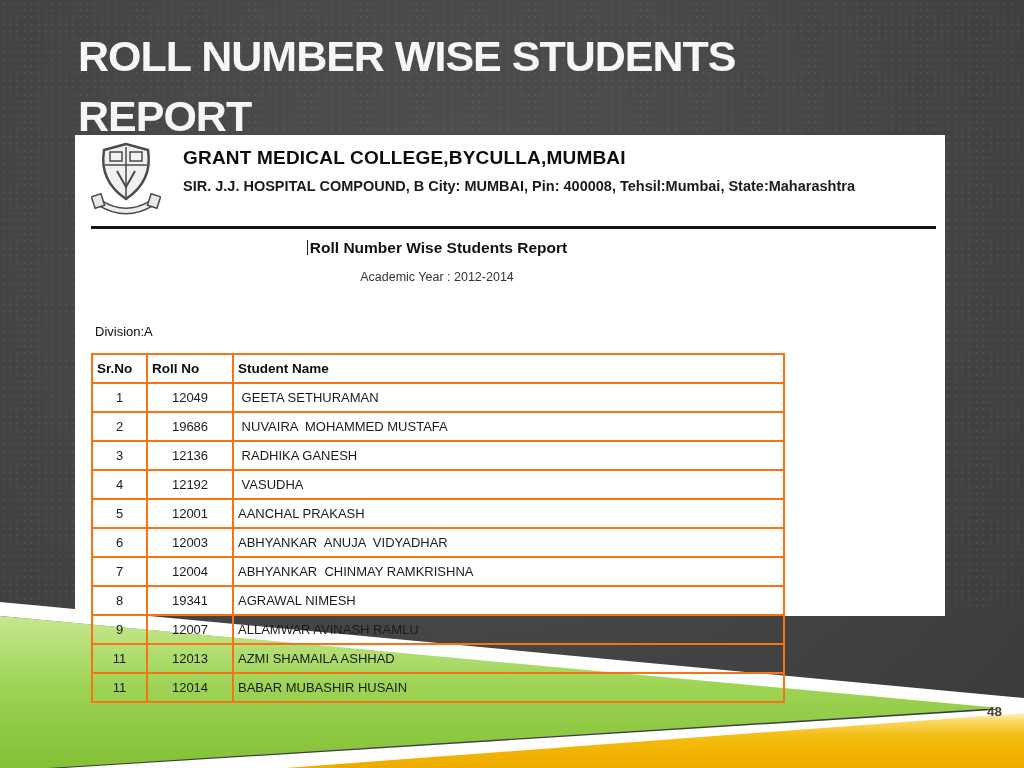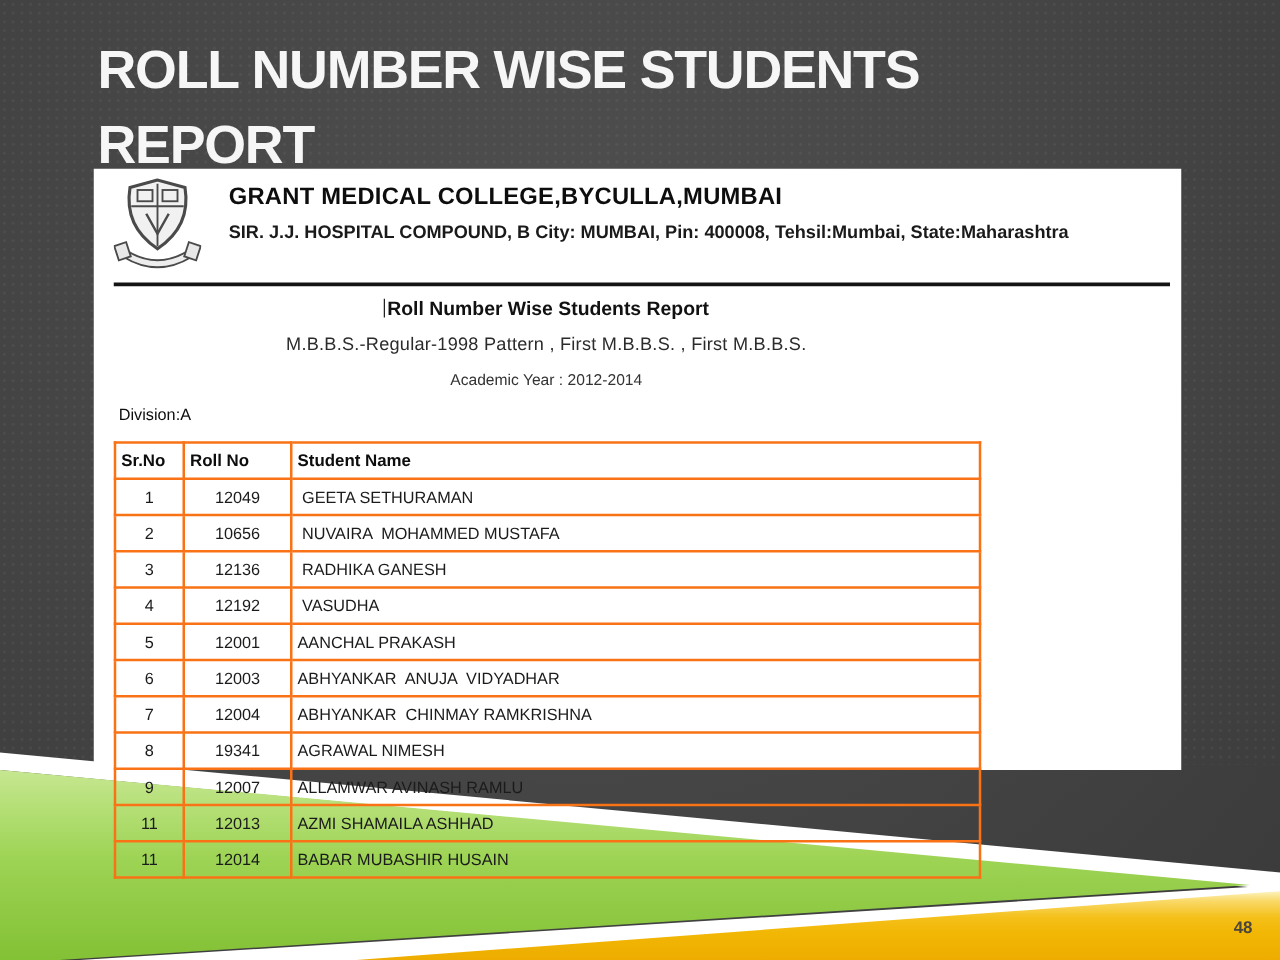--- a/index.html
+++ b/index.html
@@ -19,21 +19,21 @@
     font-size:43px;line-height:60px;font-weight:700;letter-spacing:-1px;
     color:#f6f6f6;
   }
   .logo{position:absolute;left:916px;top:8px;width:92px;text-align:center;z-index:2;}
   .logo-name{
     font-family:"Liberation Serif", serif;font-weight:700;font-size:22px;
     color:#f28c05;letter-spacing:1px;margin-top:2px;
   }
   .logo-tag{font-size:6.5px;color:#e8851c;margin-top:1px;white-space:nowrap;}
   .page-num{
-    position:absolute;right:22px;top:734px;z-index:3;
+    position:absolute;right:22px;top:704px;z-index:3;
     font-size:13.5px;font-weight:700;color:#4c4638;
   }
   .panel{
     position:absolute;left:75px;top:135px;width:870px;height:481px;
     background:#ffffff;z-index:3;color:#111;
   }
   .crest{position:absolute;left:16px;top:6px;}
   .college{position:absolute;left:108px;top:12px;width:710px;}
   .college-name{font-size:19px;font-weight:700;color:#0d0d0d;letter-spacing:0.2px;}
   .college-addr{font-size:14.5px;font-weight:700;color:#1a1a1a;line-height:21px;margin-top:7px;width:700px;}
@@ -107,21 +107,20 @@
 
     <div class="college">
       <div class="college-name">GRANT MEDICAL COLLEGE,BYCULLA,MUMBAI</div>
       <div class="college-addr">SIR. J.J. HOSPITAL COMPOUND, B City: MUMBAI, Pin: 400008, Tehsil:Mumbai, State:Maharashtra</div>
     </div>
 
     <div class="rule"></div>
 
     <div class="center-block">
       <div class="rep-title"><span class="caret"></span><span>Roll Number Wise Students Report</span></div>
-      <div class="rep-sub">M.B.B.S.-Regular-1998 Pattern , First M.B.B.S. , First M.B.B.S.</div>
       <div class="rep-year">Academic Year : 2012-2014</div>
     </div>
 
     <div class="division">Division:A</div>
 
     <table class="students">
       <colgroup>
           <col class="w0">
           <col class="w1">
           <col class="w2">
@@ -134,21 +133,21 @@
           </tr>
       </thead>
       <tbody>
           <tr>
             <td class="c0">1</td>
             <td class="c1">12049</td>
             <td class="c2"> GEETA SETHURAMAN</td>
           </tr>
           <tr>
             <td class="c0">2</td>
-            <td class="c1">10656</td>
+            <td class="c1">19686</td>
             <td class="c2"> NUVAIRA  MOHAMMED MUSTAFA</td>
           </tr>
           <tr>
             <td class="c0">3</td>
             <td class="c1">12136</td>
             <td class="c2"> RADHIKA GANESH</td>
           </tr>
           <tr>
             <td class="c0">4</td>
             <td class="c1">12192</td>

